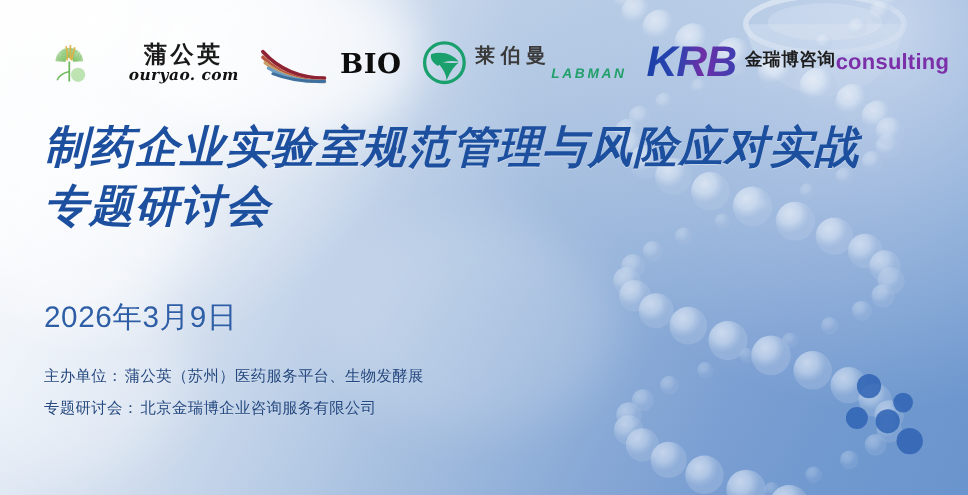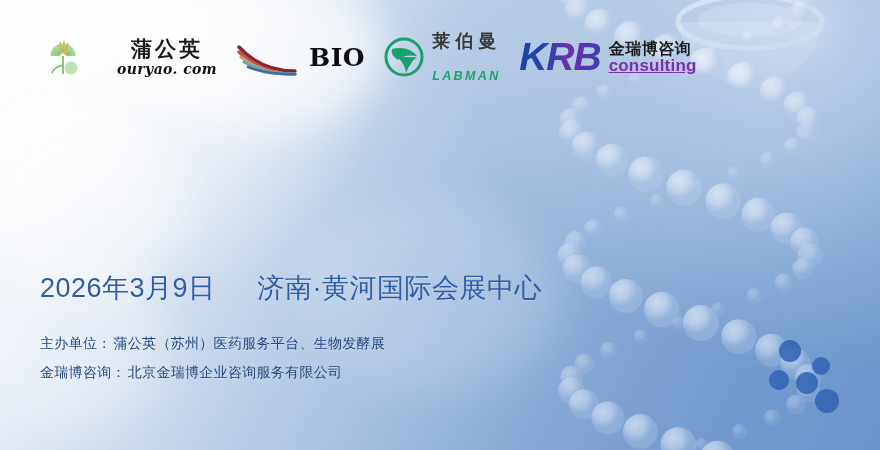--- a/index.html
+++ b/index.html
@@ -47,33 +47,33 @@
   .oy-en { font-family:"DejaVu Serif","Liberation Serif",serif; font-style:italic; font-weight:700;
            font-size:14px; color:#111; letter-spacing:.4px; margin-top:3px; }
 
   
   .bio-wrap { display:flex; align-items:center; gap:12px; }
   .bio-text { font-family:"DejaVu Serif","Liberation Serif",serif; font-weight:700;
               font-size:25px; color:#0d0d0d; letter-spacing:.5px; }
 
   
   .lb-wrap { display:flex; align-items:center; gap:7px; }
-  .lb-text { display:flex; flex-direction:column; line-height:1; }
+  .lb-text { display:flex; flex-direction:row; line-height:1; }
   .lb-cn { font-size:18px; font-weight:600; color:#3a3a3a; letter-spacing:5px; }
   .lb-en { font-size:12.5px; font-weight:700; font-style:italic; color:#22a06b;
            letter-spacing:2.4px; margin-top:20px; }
 
   
   .krb-wrap { display:flex; align-items:center; gap:8px; }
   .krb-mark { font-size:39px; font-weight:800; font-style:italic; letter-spacing:-1px;
               background:linear-gradient(95deg,#1b3fa8 0%,#2a44b0 34%,#6f2fa6 62%,#3b3fb2 100%);
               -webkit-background-clip:text; background-clip:text; color:transparent; }
-  .krb-text { display:flex; flex-direction:column; line-height:1; }
+  .krb-text { display:flex; flex-direction:row; line-height:1; }
   .krb-cn { font-size:16px; font-weight:700; color:#1d1d1d; letter-spacing:.5px; }
-  .krb-en { font-size:17px; font-weight:700; color:#7b2fa8; letter-spacing:.2px; margin-top:0;text-decoration:underline; }
+  .krb-en { font-size:20px; font-weight:700; color:#7b2fa8; letter-spacing:.2px; margin-top:0; }
 
   
   #headline { position:absolute; left:40px; top:108px; z-index:6; }
   .hl-line {
     font-family:"DejaVu Sans","Liberation Sans",sans-serif;
     font-weight:700; font-style:italic;
     font-size:40px; line-height:1.34;
     letter-spacing:1.2px;
     color:#1d4f9f;
     text-shadow:0 1px 0 rgba(255,255,255,.35);
@@ -85,21 +85,21 @@
   #datebar {
     position:absolute; left:40px; top:270px; z-index:6;
     display:flex; align-items:baseline; gap:42px;
     font-size:27px; color:#2e5ea6; letter-spacing:.5px;
     text-shadow:0 1px 0 rgba(255,255,255,.28);
   }
 
   
   #orgs { position:absolute; left:40px; top:336px; z-index:6; }
   .org-row { font-size:14px; color:#24487f; line-height:1; margin-bottom:15px;
-             letter-spacing:.3px; text-shadow:0 1px 0 rgba(255,255,255,.22); }
+             letter-spacing:.3px; text-shadow:0 1px 0 rgba(255,255,255,.22);font-family:Liberation Serif, serif; }
   .org-row:last-child { margin-bottom:0; }
   .org-label { margin-right:2px; }
 </style>
 </head>
 <body>
 
 <div id="poster">
 
   <div class="bg-layer">
     <div class="smudge s1"></div>
@@ -354,28 +354,31 @@
 
     <div class="logo krb-wrap">
       <span class="krb-mark">KRB</span>
       <div class="krb-text">
         <div class="krb-cn">金瑞博咨询</div>
         <div class="krb-en">consulting</div>
       </div>
     </div>
   </div>
 
+  <div id="headline">
+    <div class="hl-line">制药企业实验室规范管理与风险应对实战</div>
+    <div class="hl-line">专题研讨会</div>
+  </div>
 
   <div id="datebar">
     <span>2026年3月9日</span>
-    <span>济南·黄河国际会展中心</span>
   </div>
 
   <div id="orgs">
     <div class="org-row">
       <span class="org-label">主办单位：</span><span>蒲公英（苏州）医药服务平台、生物发酵展</span>
     </div>
     <div class="org-row">
-      <span class="org-label">金瑞博咨询：</span><span>北京金瑞博企业咨询服务有限公司</span>
+      <span class="org-label">专题研讨会：</span><span>北京金瑞博企业咨询服务有限公司</span>
     </div>
   </div>
 
 </div>
 
 </body></html>

